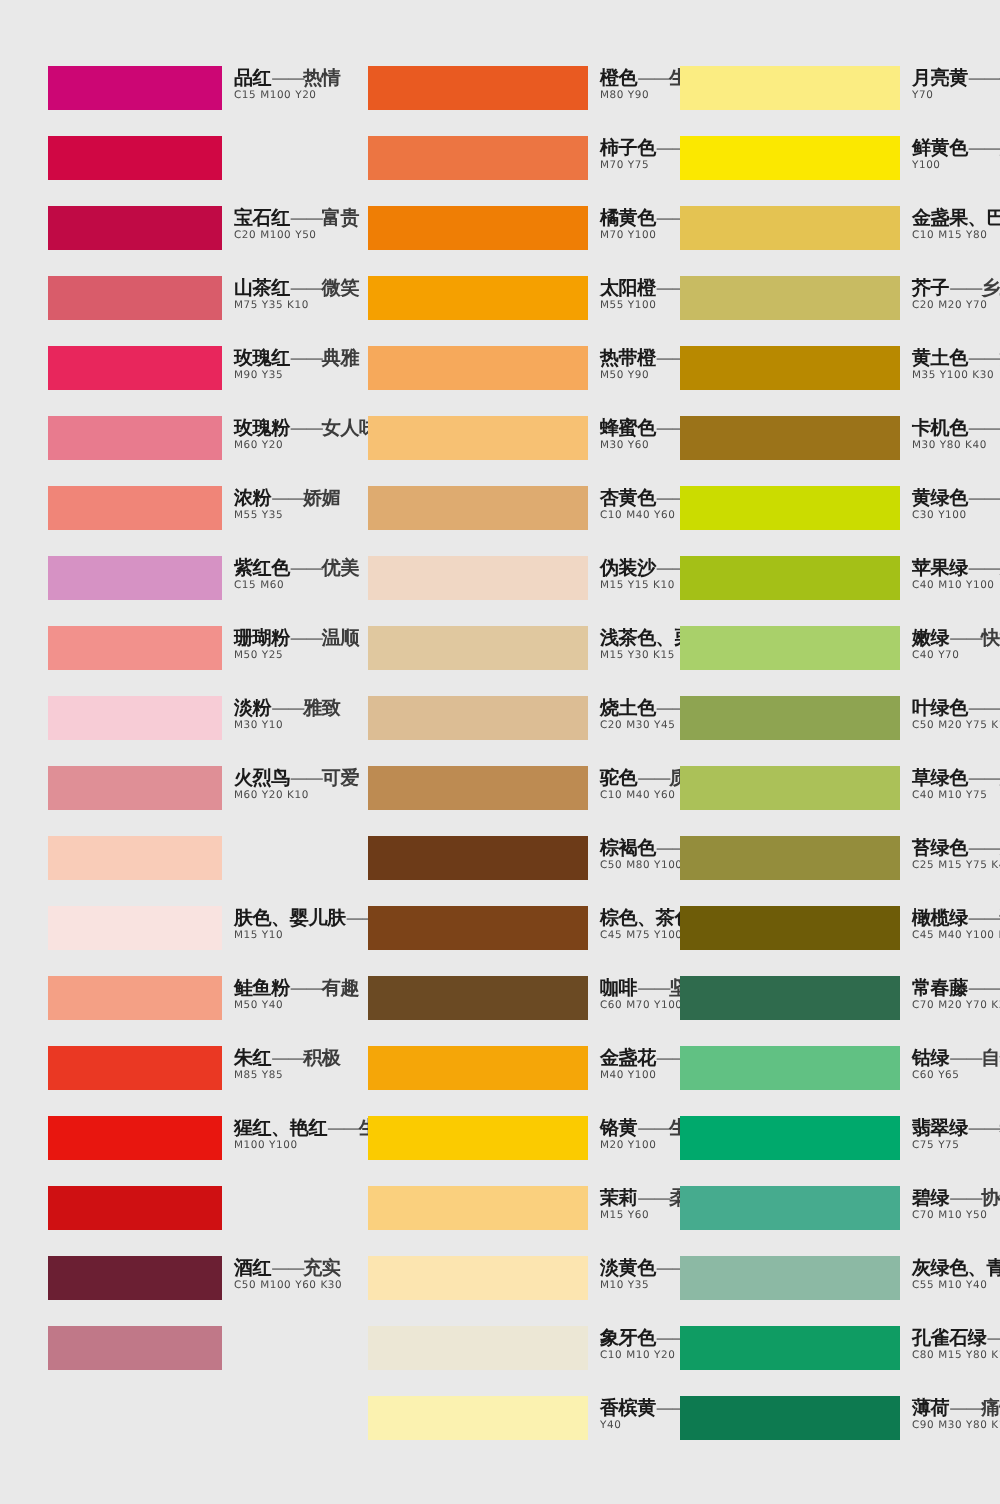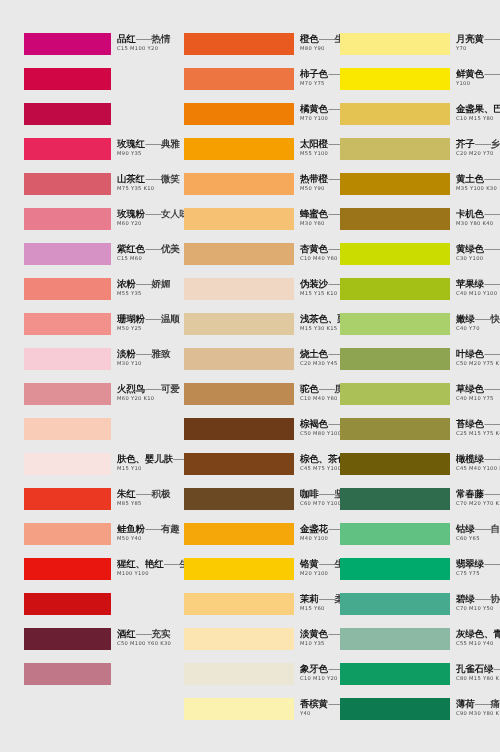--- a/index.html
+++ b/index.html
@@ -92,57 +92,61 @@
         <div class="label-block">
           <span class="label-line"><span class="cname">品红</span><span class="dash">——</span><span class="mood">热情</span></span>
           <span class="cmyk">C15  M100  Y20</span>
         </div>
       </div>
       <div class="swatch-row">
         <div class="swatch" style="background: rgb(208, 7, 68);"></div>
       </div>
       <div class="swatch-row">
         <div class="swatch" style="background: rgb(192, 10, 69);"></div>
+        <div class="label-block">
+          <span class="label-line"><span class="cname">宝石红</span><span class="dash">——</span><span class="mood">富贵</span></span>
+          <span class="cmyk">C20  M100  Y50</span>
+        </div>
+      </div>
+      <div class="swatch-row">
+        <div class="swatch" style="background: rgb(217, 92, 106);"></div>
+        <div class="label-block">
+          <span class="label-line"><span class="cname">山茶红</span><span class="dash">——</span><span class="mood">微笑</span></span>
+          <span class="cmyk">M75  Y35  K10</span>
+        </div>
       </div>
       <div class="swatch-row">
         <div class="swatch" style="background: rgb(232, 38, 92);"></div>
         <div class="label-block">
           <span class="label-line"><span class="cname">玫瑰红</span><span class="dash">——</span><span class="mood">典雅</span></span>
           <span class="cmyk">M90  Y35</span>
         </div>
       </div>
       <div class="swatch-row">
-        <div class="swatch" style="background: rgb(217, 92, 106);"></div>
-        <div class="label-block">
-          <span class="label-line"><span class="cname">山茶红</span><span class="dash">——</span><span class="mood">微笑</span></span>
-          <span class="cmyk">M75  Y35  K10</span>
-        </div>
-      </div>
-      <div class="swatch-row">
         <div class="swatch" style="background: rgb(232, 123, 142);"></div>
         <div class="label-block">
           <span class="label-line"><span class="cname">玫瑰粉</span><span class="dash">——</span><span class="mood">女人味</span></span>
           <span class="cmyk">M60  Y20</span>
         </div>
       </div>
       <div class="swatch-row">
+        <div class="swatch" style="background: rgb(240, 133, 120);"></div>
+        <div class="label-block">
+          <span class="label-line"><span class="cname">浓粉</span><span class="dash">——</span><span class="mood">娇媚</span></span>
+          <span class="cmyk">M55  Y35</span>
+        </div>
+      </div>
+      <div class="swatch-row">
         <div class="swatch" style="background: rgb(214, 146, 196);"></div>
         <div class="label-block">
           <span class="label-line"><span class="cname">紫红色</span><span class="dash">——</span><span class="mood">优美</span></span>
           <span class="cmyk">C15  M60</span>
         </div>
       </div>
       <div class="swatch-row">
-        <div class="swatch" style="background: rgb(240, 133, 120);"></div>
-        <div class="label-block">
-          <span class="label-line"><span class="cname">浓粉</span><span class="dash">——</span><span class="mood">娇媚</span></span>
-          <span class="cmyk">M55  Y35</span>
-        </div>
-      </div>
-      <div class="swatch-row">
         <div class="swatch" style="background: rgb(242, 145, 140);"></div>
         <div class="label-block">
           <span class="label-line"><span class="cname">珊瑚粉</span><span class="dash">——</span><span class="mood">温顺</span></span>
           <span class="cmyk">M50  Y25</span>
         </div>
       </div>
       <div class="swatch-row">
         <div class="swatch" style="background: rgb(247, 204, 214);"></div>
         <div class="label-block">
           <span class="label-line"><span class="cname">淡粉</span><span class="dash">——</span><span class="mood">雅致</span></span>
@@ -160,31 +164,31 @@
         <div class="swatch" style="background: rgb(249, 204, 184);"></div>
       </div>
       <div class="swatch-row">
         <div class="swatch" style="background: rgb(249, 227, 224);"></div>
         <div class="label-block">
           <span class="label-line"><span class="cname">肤色、婴儿肤</span><span class="dash">——</span><span class="mood">天真动人</span></span>
           <span class="cmyk">M15  Y10</span>
         </div>
       </div>
       <div class="swatch-row">
+        <div class="swatch" style="background: rgb(244, 160, 133);"></div>
+        <div class="label-block">
+          <span class="label-line"><span class="cname">鲑鱼粉</span><span class="dash">——</span><span class="mood">有趣</span></span>
+          <span class="cmyk">M50  Y40</span>
+        </div>
+      </div>
+      <div class="swatch-row">
         <div class="swatch" style="background: rgb(234, 56, 35);"></div>
         <div class="label-block">
           <span class="label-line"><span class="cname">朱红</span><span class="dash">——</span><span class="mood">积极</span></span>
           <span class="cmyk">M85  Y85</span>
-        </div>
-      </div>
-      <div class="swatch-row">
-        <div class="swatch" style="background: rgb(244, 160, 133);"></div>
-        <div class="label-block">
-          <span class="label-line"><span class="cname">鲑鱼粉</span><span class="dash">——</span><span class="mood">有趣</span></span>
-          <span class="cmyk">M50  Y40</span>
         </div>
       </div>
       <div class="swatch-row">
         <div class="swatch" style="background: rgb(232, 22, 15);"></div>
         <div class="label-block">
           <span class="label-line"><span class="cname">猩红、艳红</span><span class="dash">——</span><span class="mood">生命力</span></span>
           <span class="cmyk">M100  Y100</span>
         </div>
       </div>
       <div class="swatch-row">

